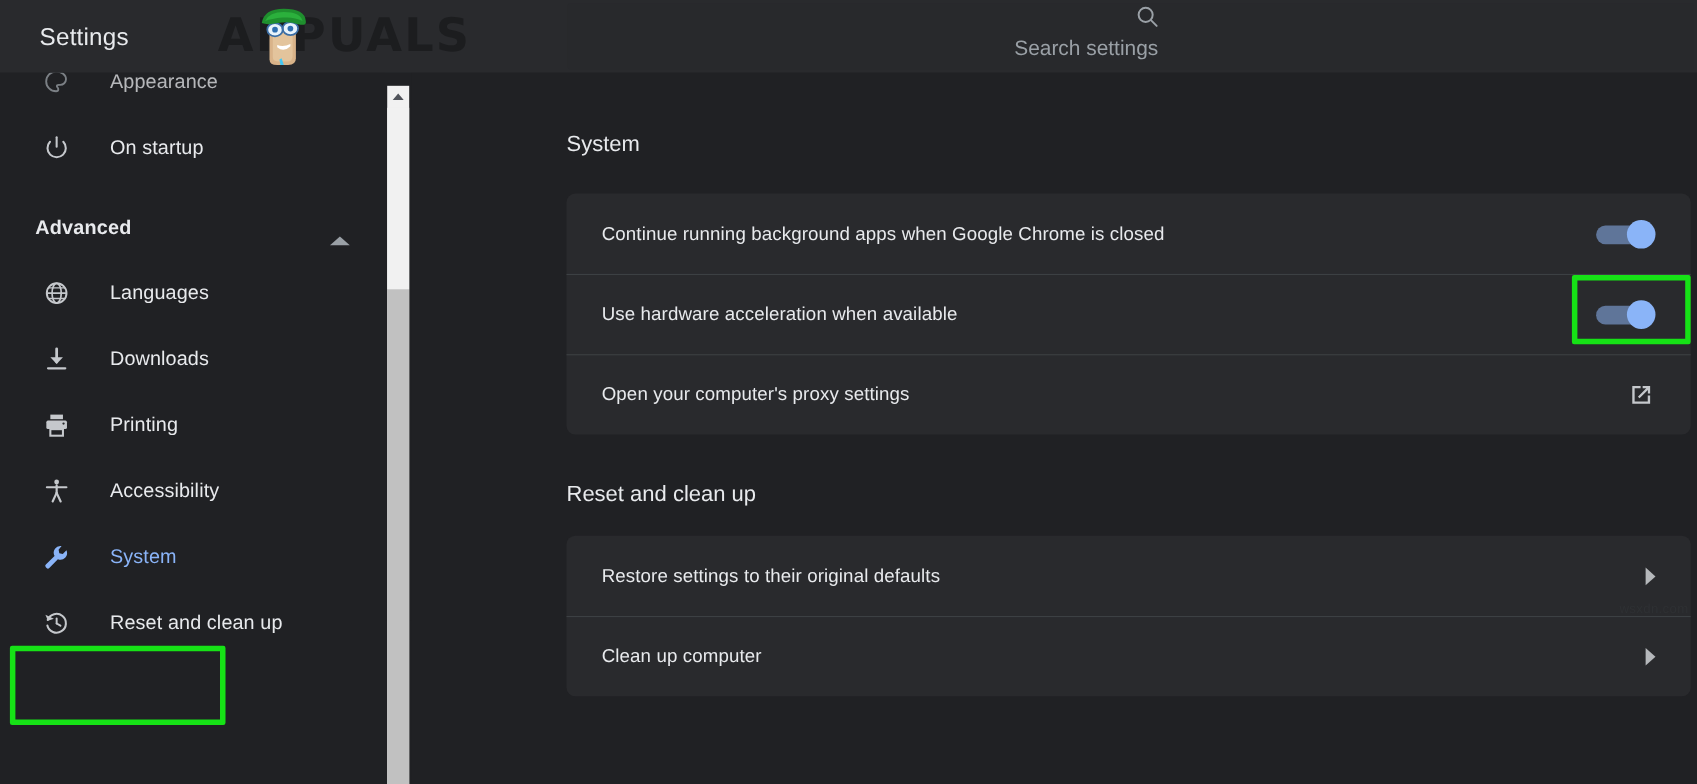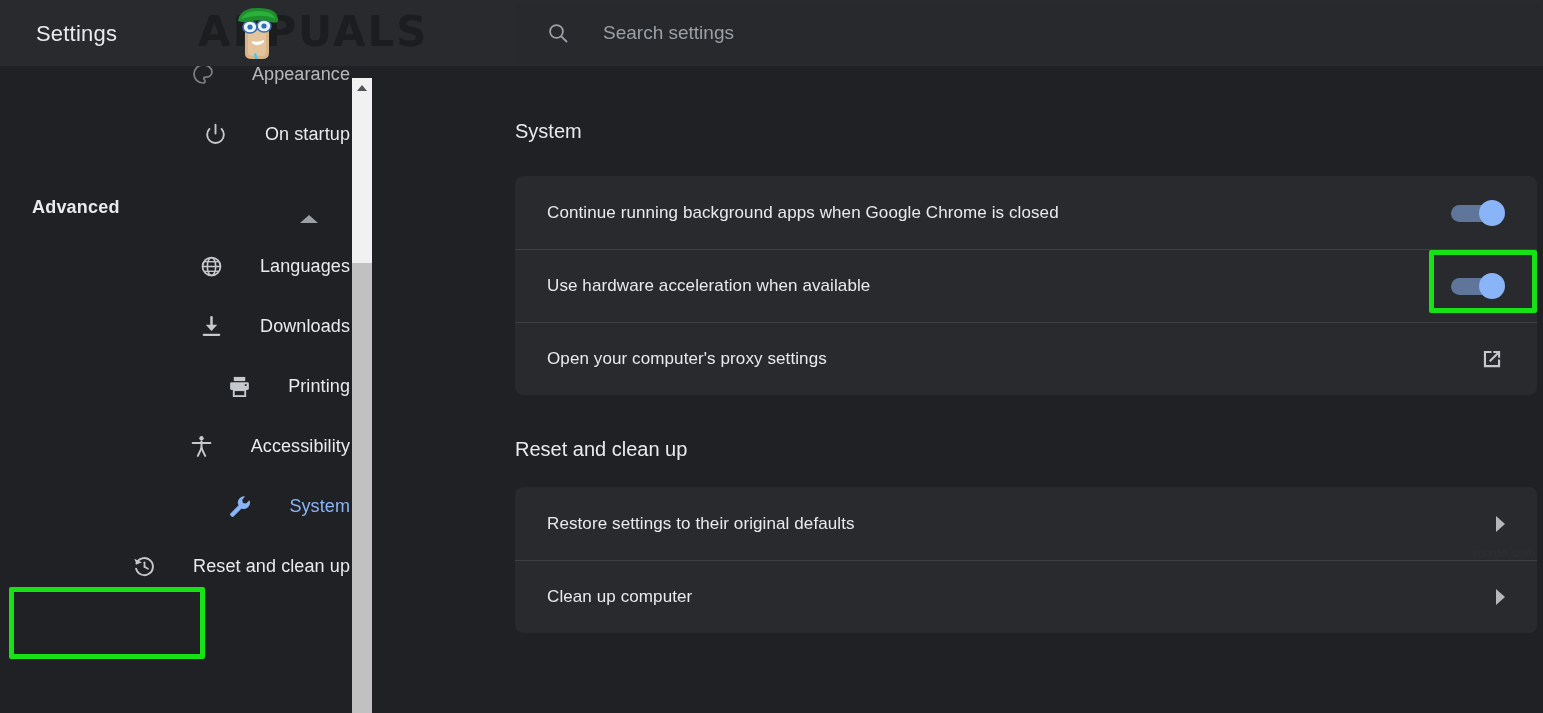--- a/index.html
+++ b/index.html
@@ -32,39 +32,40 @@
     color: #1c1d1f; line-height: 1; font-family: "DejaVu Sans", sans-serif;
   }
   .brand-face { position: absolute; left: 37px; top: 1px; width: 46px; height: 52px; }
 
   .search-wrap {
     position: absolute; left: 516px; top: 3px;
     width: 1024px; height: 60px;
     background: #28292c;
     display: flex; align-items: center;
     border-radius: 2px;
+    flex-direction: column;
   }
   .search-icon { margin-left: 30px; width: 24px; height: 24px; flex: none; }
   .search-input {
     flex: 1; background: transparent; border: none; outline: none;
     margin-left: 33px; font-size: 19px; color: #bdc1c6;
     font-family: "Liberation Sans", sans-serif;
   }
   .search-input::placeholder { color: #9aa0a6; }
 
   
   .sidebar {
     position: absolute; left: 0; top: 66px;
     width: 350px; height: 647px;
     background: #202124;
     overflow: hidden;
   }
   .nav-item {
     position: relative; display: flex; align-items: center;
-    height: 60px; padding-left: 36px; cursor: pointer; justify-content: flex-end;
+    height: 60px; padding-left: 36px; cursor: pointer;
   }
   .nav-icon { width: 30px; height: 30px; flex: none; display: flex; align-items: center; justify-content: center; }
   .nav-label {
     margin-left: 34px; font-size: 18px; color: #e8eaed;
     white-space: nowrap; letter-spacing: .1px;
   }
   .nav-item.selected .nav-label { color: #8ab4f8; }
   .nav-item.partial { position: absolute; top: -22px; left: 0; width: 350px; opacity: .75; }
 
   .section-head {

